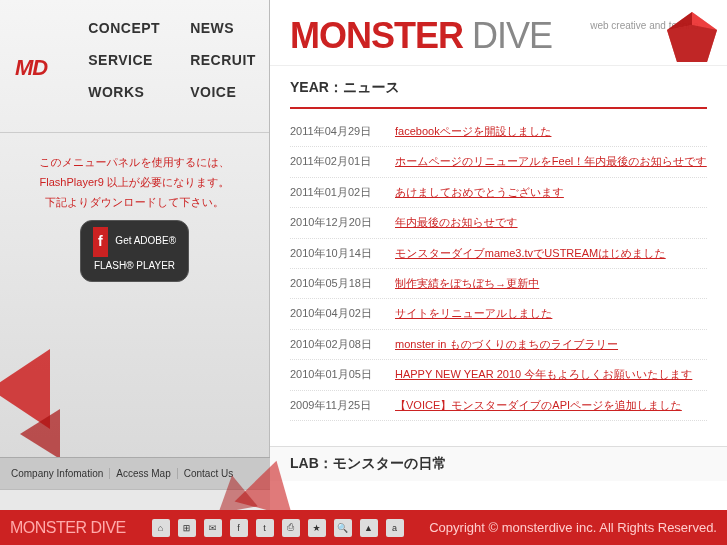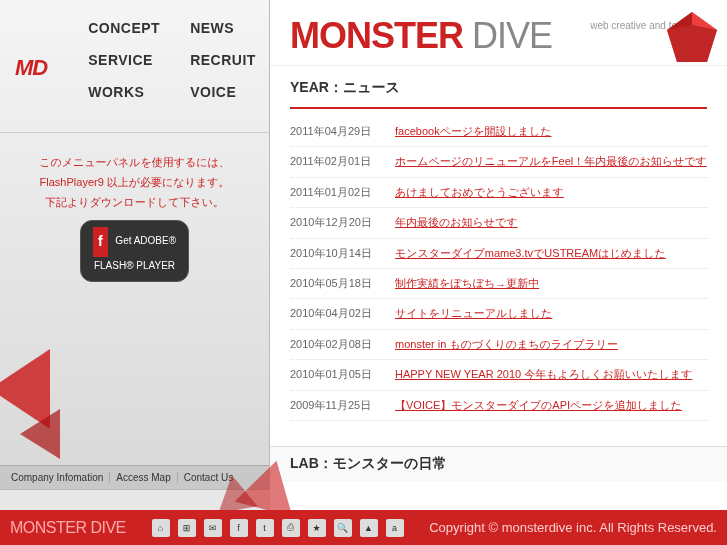--- a/index.html
+++ b/index.html
@@ -109,21 +109,21 @@
 
     #bottom-links {
       position: absolute;
       bottom: 0;
       left: 0;
       width: 270px;
       background: #c8c8c8;
       border-top: 1px solid #aaa;
       display: flex;
       align-items: center;
-      height: 24px;
+      height: 32px;
       padding: 0 5px;
     }
 
     .bottom-link {
       font-size: 10px;
       color: #333;
       padding: 0 6px;
       cursor: pointer;
       border-right: 1px solid #aaa;
     }

